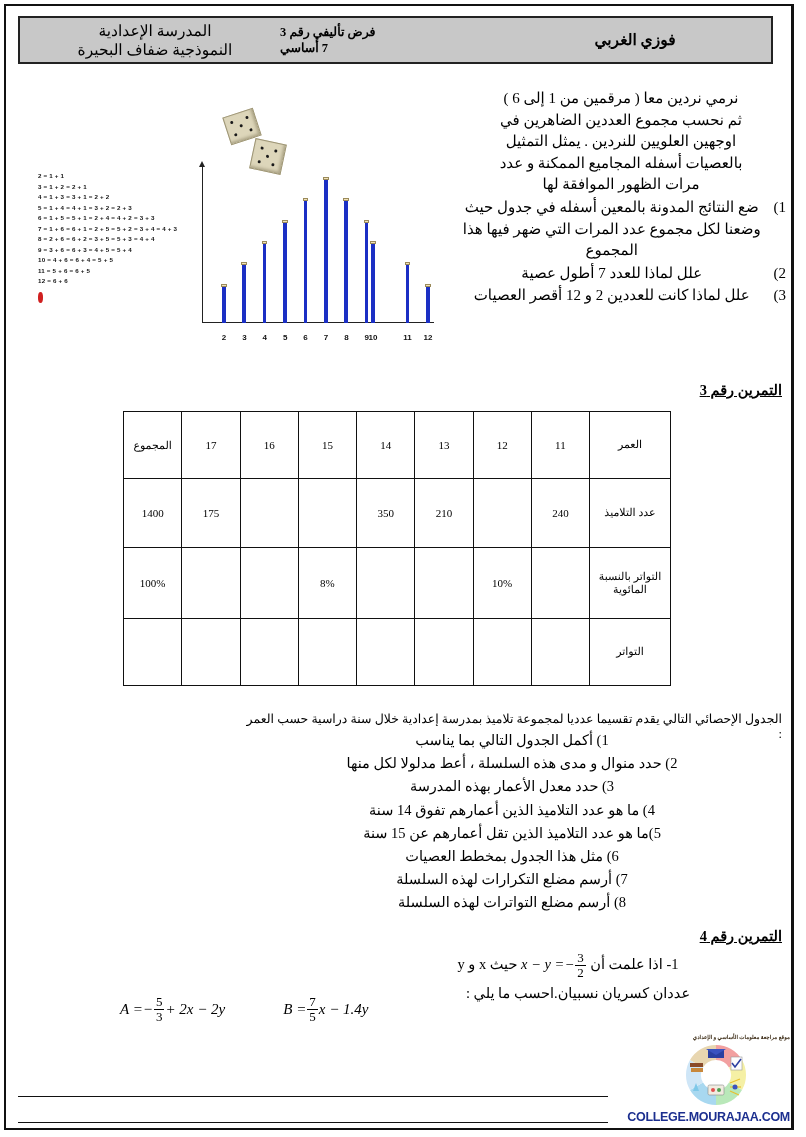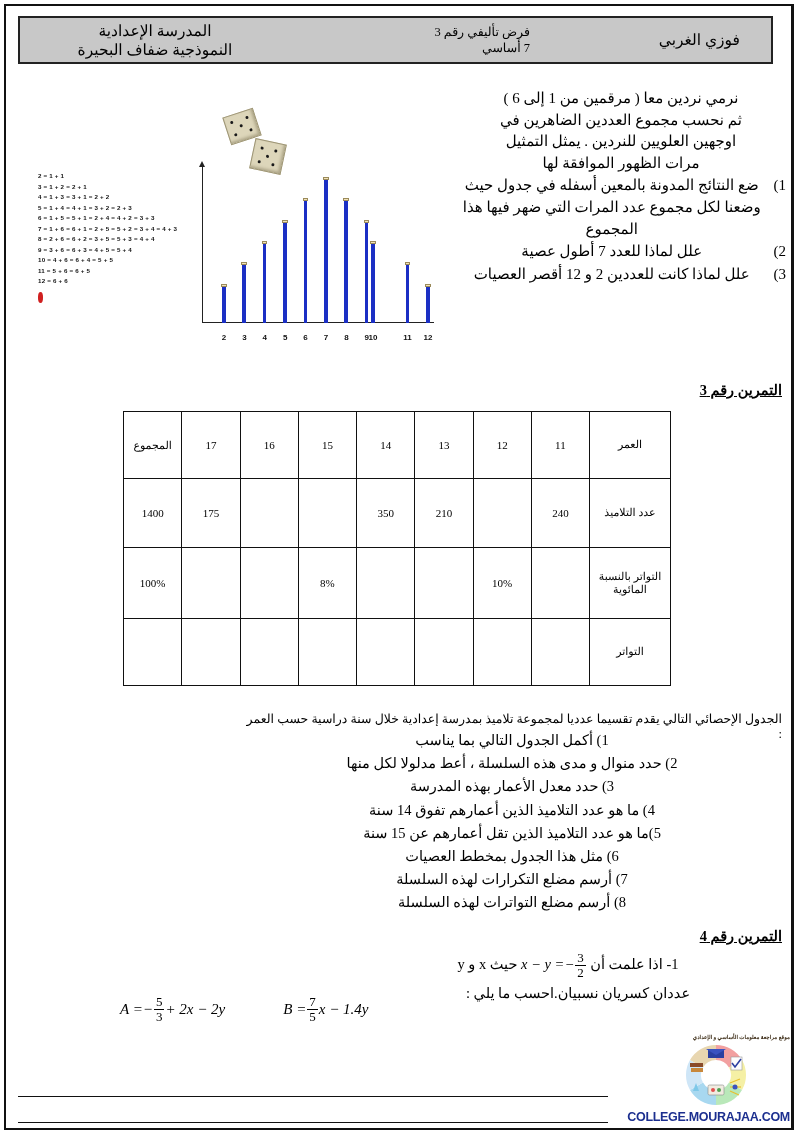--- a/index.html
+++ b/index.html
@@ -59,29 +59,31 @@
   .hdr-cell { box-sizing: border-box; }
   .hdr-right {
     width: 260px;
     text-align: center;
     font-size: 15.5px;
     line-height: 1.25;
     padding-left: 10px;
   }
   .hdr-center {
     width: 250px;
-    text-align: right;
+    text-align: left;
     font-size: 12.5px;
-    font-weight: normal;
+    font-weight: bold;
     line-height: 1.3;
   }
   .hdr-left {
     flex: 1;
+    text-align: center;
     font-size: 15.5px;
     padding-right: 31px;
+    font-weight: bold;
   }
 
   
   .ar { font-family: "Liberation Serif", "DejaVu Serif", serif; }
   .ex-title {
     font-weight: bold;
     font-size: 14.5px;
     text-decoration: underline;
     letter-spacing: 0.3px;
   }
@@ -408,20 +410,21 @@
       <div>المدرسة الإعدادية</div>
       <div>النموذجية ضفاف البحيرة</div>
     </div>
   </div>
 
   <div class="ex1-col">
     <div class="ex1-body">
       <div>نرمي نردين معا ( مرقمين من 1 إلى 6 )</div>
       <div>ثم نحسب مجموع العددين الضاهرين في</div>
       <div>اوجهين العلويين للنردين . يمثل التمثيل</div>
+      <div>بالعصيات أسفله المجاميع الممكنة و عدد</div>
       <div>مرات الظهور الموافقة لها</div>
     </div>
     <ul class="ex1-list">
       <li>
         <span class="ex1-num">1)</span>
         <span class="ex1-txt">ضع النتائج المدونة بالمعين أسفله في جدول حيث وضعنا لكل مجموع عدد المرات التي ضهر فيها هذا المجموع</span>
       </li>
       <li>
         <span class="ex1-num">2)</span>
         <span class="ex1-txt">علل لماذا للعدد 7 أطول عصية</span>

